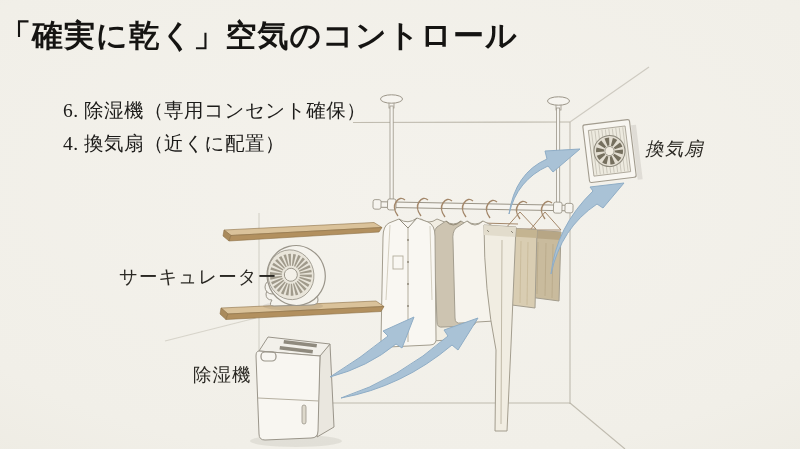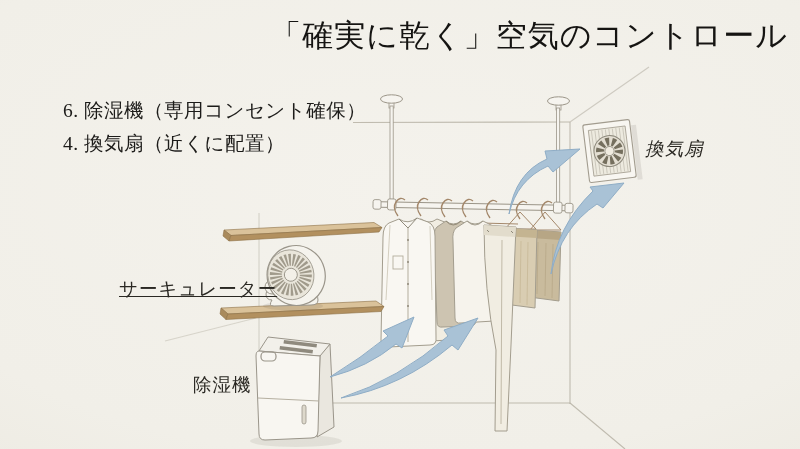--- a/index.html
+++ b/index.html
@@ -4,28 +4,28 @@
 <style>
   html,body{margin:0;padding:0;}
   #canvas{
     position:relative;width:800px;height:449px;overflow:hidden;
     background:radial-gradient(ellipse 120% 110% at 50% 42%, #f4f2ec 0%, #f1efe8 55%, #e8e5da 100%);
     font-family:"Liberation Serif", serif;
     color:#1c1b19;
   }
   .abs{position:absolute;}
   #title{
-    top:15px;left:0;width:788px;text-align:right;
+    top:15px;left:0;width:788px;text-align:left;
     font-family:"Liberation Sans", sans-serif;
-    font-weight:400;font-size:31px;letter-spacing:1px;color:#151412;
+    font-weight:700;font-size:31px;letter-spacing:1px;color:#151412;
   }
   #checklist{top:94px;left:63px;font-size:19.5px;line-height:33px;letter-spacing:0.5px;}
   .label{font-size:18.5px;letter-spacing:1px;color:#2a2823;}
-  #label-circulator{top:276px;left:119px;text-decoration:underline;}
-  #label-dehumidifier{top:372px;left:193px;text-align:center;}
+  #label-circulator{top:264px;left:119px;}
+  #label-dehumidifier{top:362px;left:193px;text-align:center;}
   #label-fan{top:136px;left:645px;font-style:italic;}
   svg{position:absolute;inset:0;}
 </style>
 </head>
 <body>
 
 <div id="canvas">
 
   <div id="title" class="abs">「確実に乾く」空気のコントロール</div>
 

